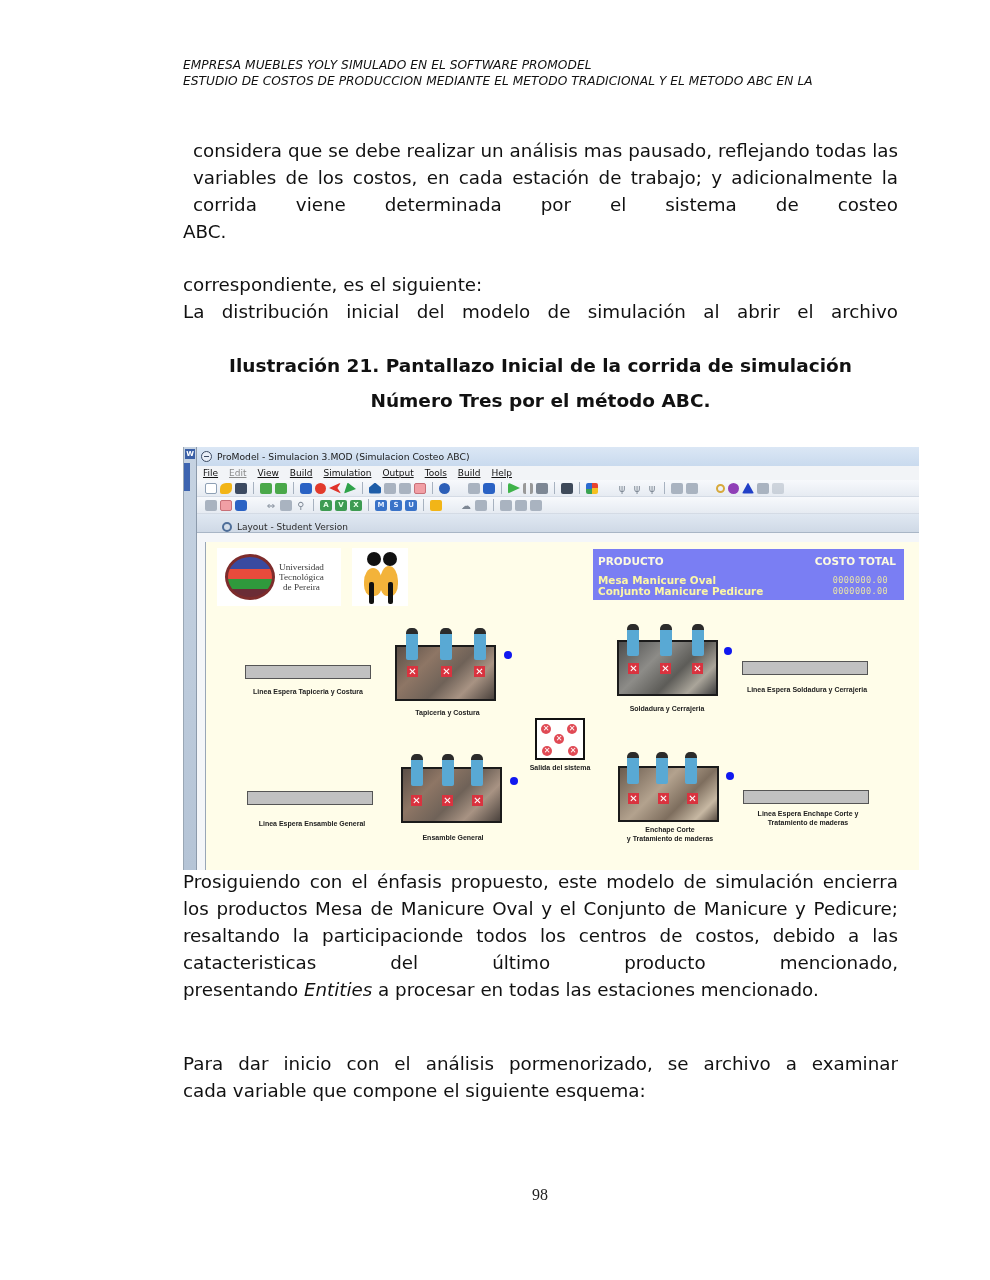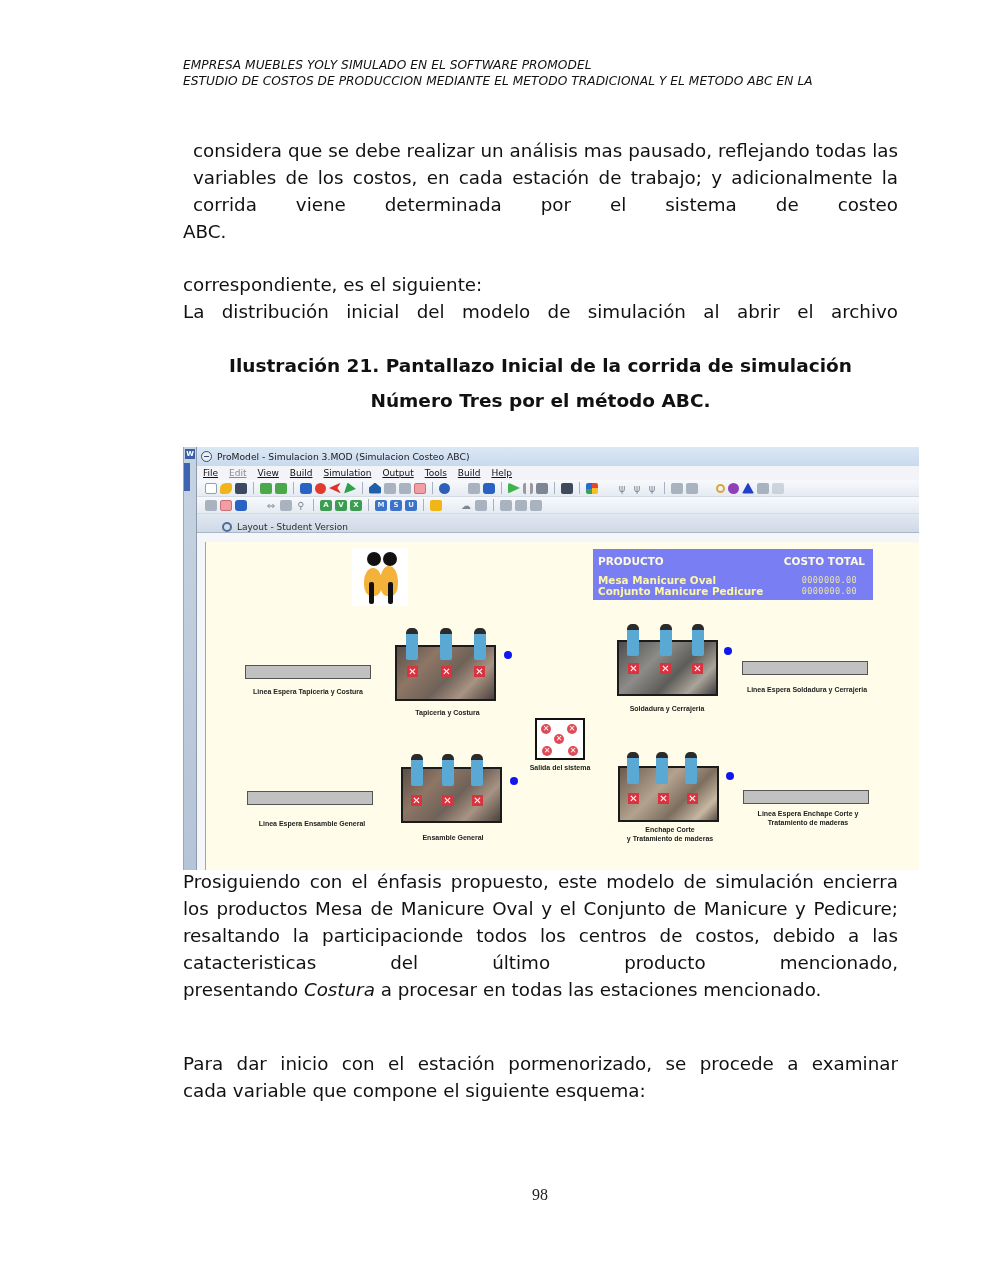--- a/index.html
+++ b/index.html
@@ -105,21 +105,21 @@
     border: 3px solid #7d2c2c; margin-right: 4px;
   }
   .logo-utp .utp-text { font-family: "Liberation Serif", serif; font-size: 9.2px; line-height: 10px; color: #3a3a3a; text-align: center; }
   .logo-figures {
     position: absolute; left: 146px; top: 6px; width: 56px; height: 58px; background: #fff;
   }
   .logo-figures .f { position:absolute; background:#f3b33a; border-radius: 50% 50% 40% 40%; }
   .logo-figures .h { position:absolute; background:#111; border-radius: 50%; }
 
   .cost-panel {
-    position: absolute; left: 387px; top: 7px; width: 280px; height: 51px;
+    position: absolute; left: 387px; top: 7px; width: 311px; height: 51px;
     background: #7a7ef3; color: #fdf7a6; font-family: "DejaVu Sans", sans-serif; font-weight: bold; text-align: center;
   }
   .cost-panel .hdr { position:absolute; top: 6px; font-size: 10.5px; color: #fdfbe0; }
   .cost-panel .hdr.left { left: 5px; }
   .cost-panel .hdr.right { right: 8px; }
   .cost-panel .row { position:absolute; left: 5px; right: 16px; font-size: 10.4px; line-height: 11px; display:flex; justify-content: space-between; }
   .cost-panel .val { font-family: "DejaVu Sans Mono", monospace; font-weight: normal; font-size: 8.5px; color: #e8e4a8; letter-spacing: 0.4px; }
 
   .queue-bar { position: absolute; width: 126px; height: 14px; background: #c1c1c1; border: 1px solid #555; }
   .label { position: absolute; font-family: "Liberation Sans", sans-serif; font-weight: bold; font-size: 7px; color: #222; text-align: center; white-space: nowrap; }
@@ -259,20 +259,28 @@
       <span class="tb gray"></span>
     </div>
 
     <div class="layout-bar">
       <span class="layout-icon"></span>
       <span>Layout - Student Version</span>
     </div>
 
     <div class="canvas">
 
+      <div class="logo-utp">
+        <div class="seal"></div>
+        <div class="utp-text">
+          <div>Universidad</div>
+          <div>Tecnológica</div>
+          <div>de Pereira</div>
+        </div>
+      </div>
       <div class="logo-figures">
         <div class="h" style="left:15px;top:4px;width:14px;height:14px;"></div>
         <div class="h" style="left:31px;top:4px;width:14px;height:14px;"></div>
         <div class="f" style="left:12px;top:20px;width:18px;height:28px;"></div>
         <div class="f" style="left:28px;top:18px;width:18px;height:30px;"></div>
         <div class="h" style="left:17px;top:34px;width:5px;height:22px;border-radius:2px;"></div>
         <div class="h" style="left:36px;top:34px;width:5px;height:22px;border-radius:2px;"></div>
       </div>
 
       <div class="cost-panel">
@@ -346,22 +354,22 @@
       <div class="queue-bar" style="left:537px;top:248px;"></div>
       <div class="label" style="left:532px;top:268px;width:140px;">Linea Espera Enchape Corte y</div>
       <div class="label" style="left:532px;top:277px;width:140px;">Tratamiento de maderas</div>
     </div>
   </div>
 </div>
 
 <div class="para" style="top:868px;">
   <div style="text-align:justify; text-align-last:justify;">Prosiguiendo con el énfasis propuesto,  este modelo de simulación encierra los  productos Mesa de Manicure Oval y el Conjunto de Manicure y Pedicure; resaltando la participacionde  todos los centros de costos, debido a las catacteristicas del último producto mencionado,</div>
   <div>
-    <span>presentando </span><em>Costura</em><span> a procesar en todas las estaciones mencionado.</span>
+    <span>presentando </span><em>Entities</em><span> a procesar en todas las estaciones mencionado.</span>
   </div>
 </div>
 
 <div class="para" style="top:1050px;">
-  <div style="text-align:justify; text-align-last:justify;">Para dar inicio con el estación pormenorizado, se procede a examinar</div>
+  <div style="text-align:justify; text-align-last:justify;">Para dar inicio con el análisis pormenorizado, se archivo a examinar</div>
   <div>cada variable que compone el siguiente esquema:</div>
 </div>
 
 <div class="page-number">98</div>
 
 </body></html>

